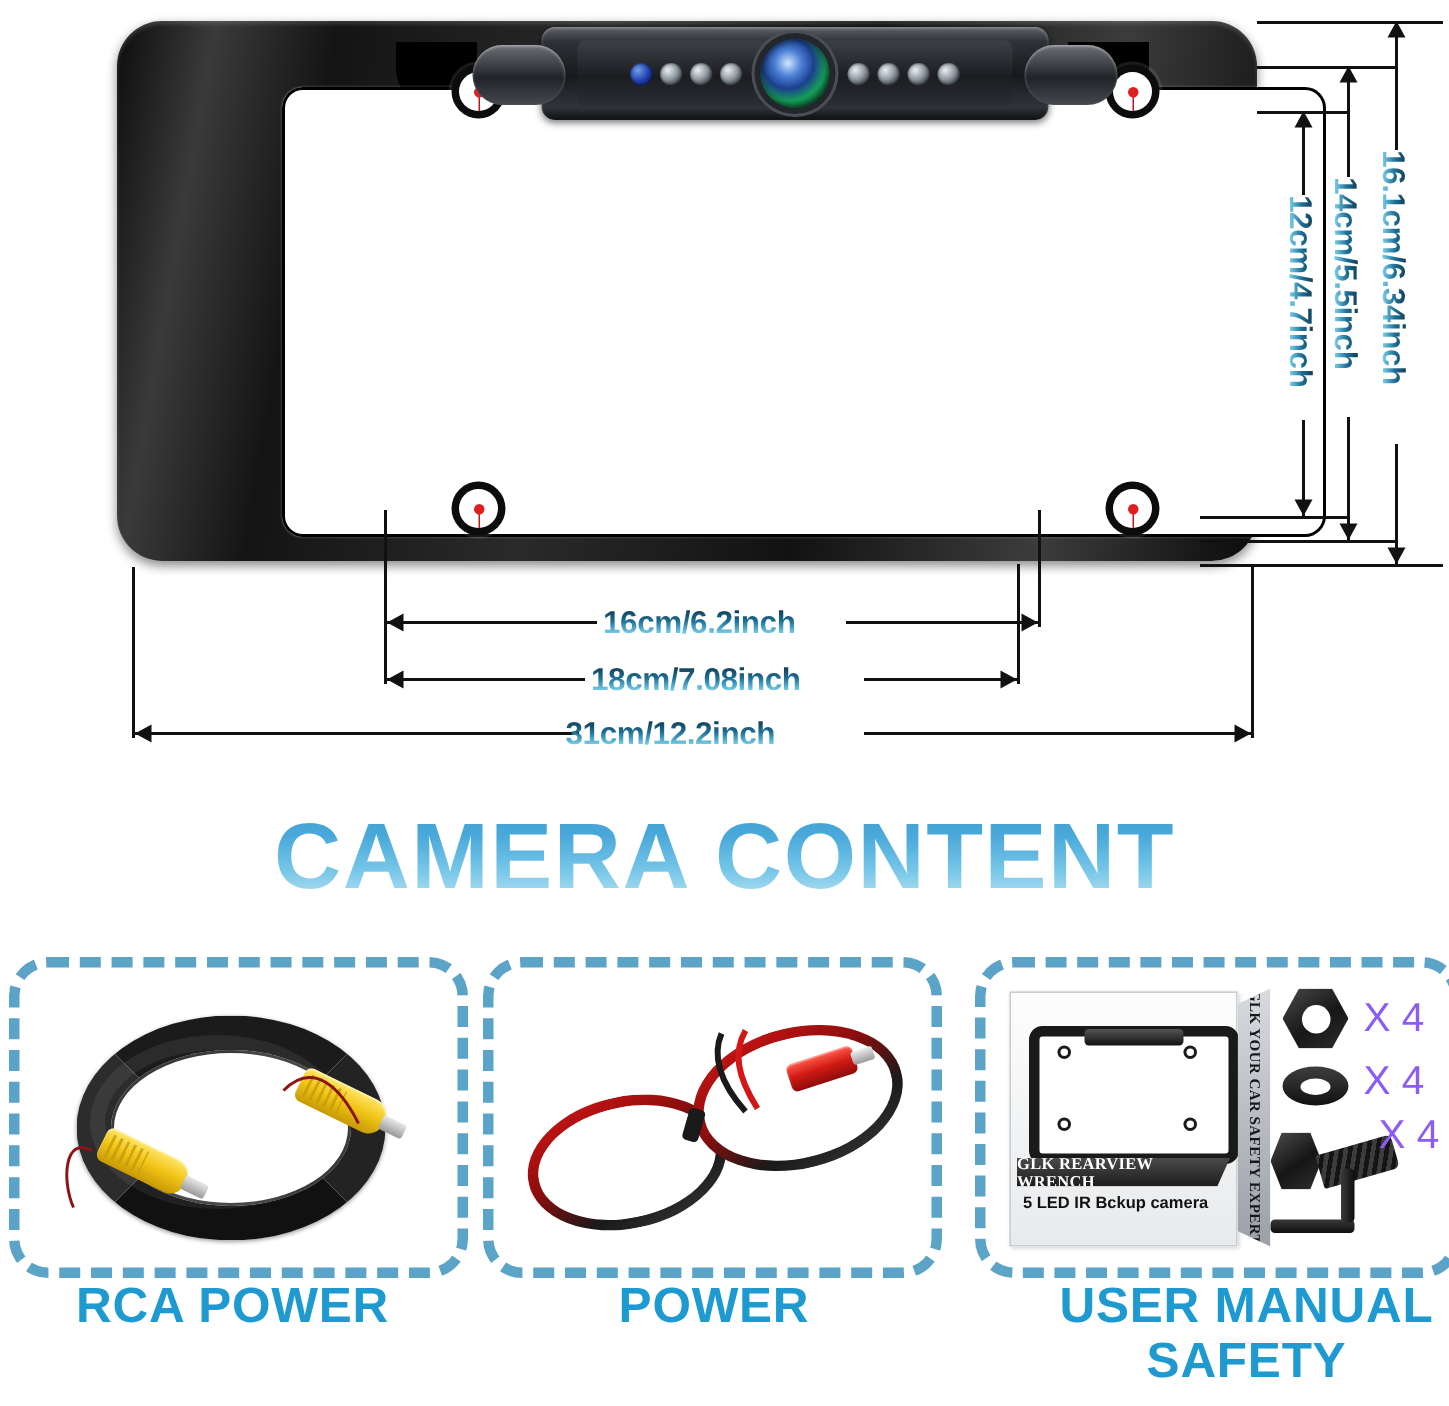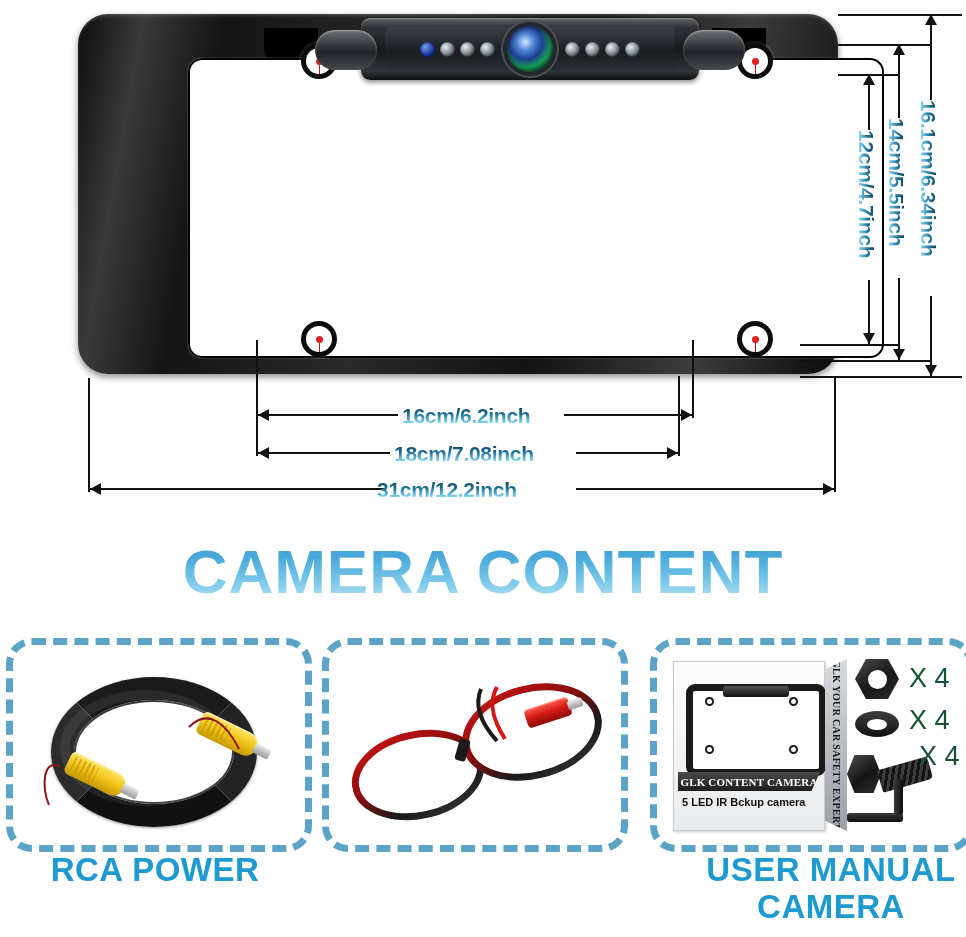--- a/index.html
+++ b/index.html
@@ -205,21 +205,21 @@
     background:linear-gradient(180deg,#d8dade,#9aa0a6);
     clip-path:polygon(0 6%,100% 0,100% 100%,0 94%);
   }
   .man-side span{
     position:absolute;left:11px;top:86px;transform:translate(-50%,-50%) rotate(90deg);
     white-space:nowrap;font-size:10px;font-weight:bold;color:#15171a;
     font-family:"Liberation Serif", serif;letter-spacing:.3px;
   }
 
   
-  .hw-x{position:absolute;font-size:27px;color:#14532d;font-weight:normal;
+  .hw-x{position:absolute;font-size:27px;color:#8b5cf6;font-weight:normal;
         font-family:"Liberation Sans", sans-serif;}
   .nut{
     position:absolute;width:44px;height:40px;
     background:linear-gradient(145deg,#4a4a4a,#171717 55%,#2e2e2e);
     clip-path:polygon(25% 0,75% 0,100% 50%,75% 100%,25% 100%,0 50%);
   }
   .nut::after{content:"";position:absolute;left:50%;top:50%;width:19px;height:19px;
     margin:-9.5px 0 0 -9.5px;border-radius:50%;background:#fff;}
   .washer{
     position:absolute;width:44px;height:26px;border-radius:50%;
@@ -353,33 +353,33 @@
       <div class="pw-loop" style="left:132px;top:40px;width:128px;height:80px;transform:rotate(-14deg);"></div>
       <div class="pw-tie" style="left:128px;top:94px;transform:rotate(16deg);"></div>
       <div class="pw-connector" style="left:196px;top:58px;transform:rotate(-18deg);"></div>
       <svg width="292" height="200" style="position:absolute;left:0;top:0;">
         <path d="M168 96 C150 76 146 58 152 44" stroke="#1a1a1a" stroke-width="4" fill="none"></path>
         <path d="M176 94 C162 72 160 56 168 42" stroke="#d41616" stroke-width="4" fill="none"></path>
       </svg>
     </div>
   </div>
   <div class="caption c2">
-    <br>
+    <span>POWER</span><br>
   </div>
 
   <div class="panel p3">
     <div class="manual">
       <div class="man-frame">
         <div class="man-cam"></div>
         <div class="man-dot" style="left:14px;top:8px;"></div>
         <div class="man-dot" style="left:98px;top:8px;"></div>
         <div class="man-dot" style="left:14px;top:56px;"></div>
         <div class="man-dot" style="left:98px;top:56px;"></div>
       </div>
-      <div class="man-band">GLK CONTENT CAMERA</div>
+      <div class="man-band">GLK REARVIEW WRENCH</div>
       <div class="man-sub">5 LED IR Bckup camera</div>
     </div>
     <div class="man-side">
       <span>GLK YOUR CAR SAFETY EXPERT</span>
     </div>
 
     <div class="nut" style="left:198px;top:14px;"></div>
     <div class="hw-x" style="left:252px;top:18px;">X 4</div>
 
     <div class="washer" style="left:198px;top:66px;"></div>
@@ -387,16 +387,16 @@
 
     <div class="bolt-head" style="left:190px;top:110px;"></div>
     <div class="bolt-shaft" style="left:222px;top:118px;transform:rotate(-16deg);"></div>
     <div class="hw-x" style="left:262px;top:96px;">X 4</div>
 
     <div class="wrench-a" style="left:190px;top:168px;"></div>
     <div class="wrench-b" style="left:237px;top:134px;"></div>
   </div>
   <div class="caption c3">
     <span>USER MANUAL</span><br>
-    <span>CAMERA</span>
+    <span>SAFETY</span>
   </div>
 
 </div>
 
 </body></html>

